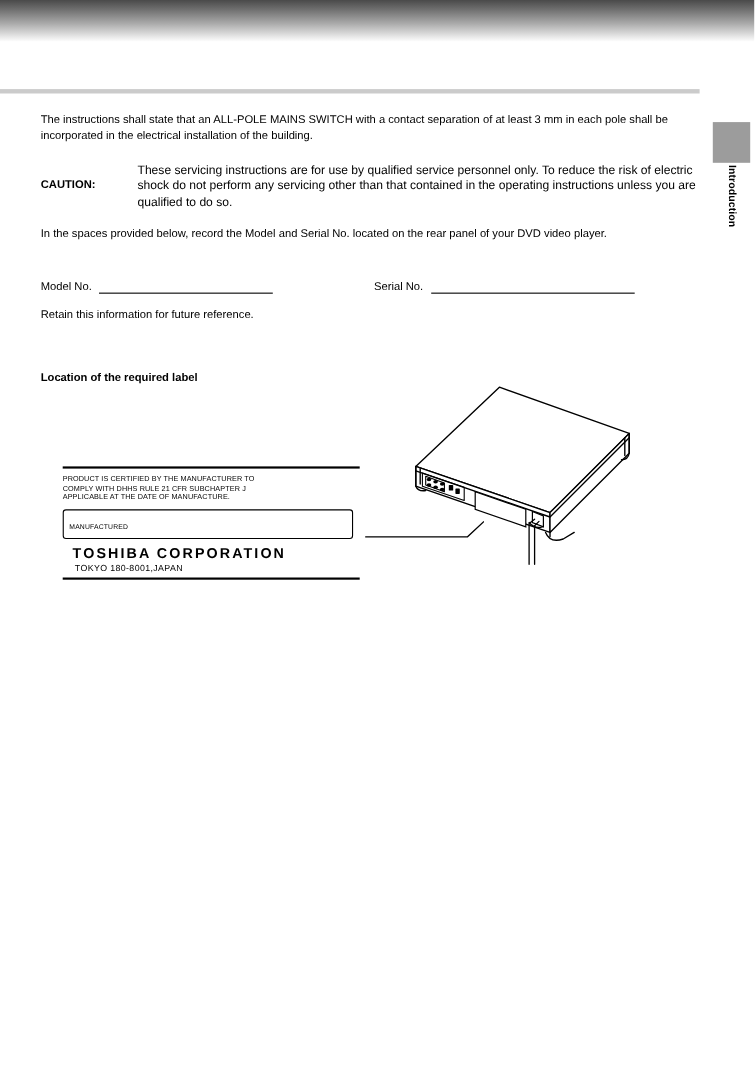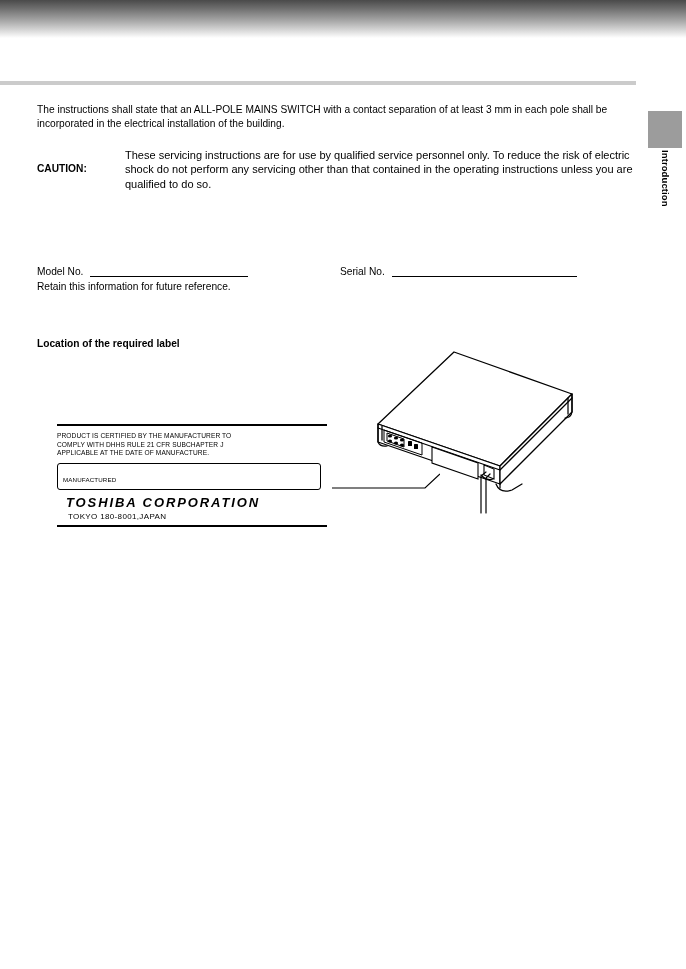--- a/index.html
+++ b/index.html
@@ -104,21 +104,21 @@
   .para-retain {
     left: 37px;
     top: 280px;
     width: 400px;
   }
 
   
   .field-row {
     position: absolute;
     left: 37px;
-    top: 266px;
+    top: 256px;
     width: 580px;
     height: 20px;
   }
   .field-group {
     position: absolute;
     display: flex;
     align-items: center;
   }
   .field-group.model { left: 0px; top: 0px; }
   .field-group.serial { left: 303px; top: 0px; }
@@ -183,21 +183,20 @@
     font-size: 6.2px;
     letter-spacing: 0.15px;
   }
   .toshiba-name {
     font-size: 13px;
     font-weight: bold;
     letter-spacing: 1.9px;
     margin-left: 9px;
     margin-bottom: 2px;
     white-space: nowrap;
-    font-style: italic;
   }
   .cert-address {
     font-size: 8px;
     line-height: 10.5px;
     letter-spacing: 0.35px;
     margin-left: 11px;
     margin-bottom: 3px;
   }
   .cert-address div { white-space: nowrap; }
 
@@ -246,20 +245,21 @@
   <div class="side-tab-block"></div>
   <div class="side-tab-label">Introduction</div>
 
   <div class="body-text para-intro">The instructions shall state that an ALL-POLE MAINS SWITCH with a contact separation of at least 3 mm in each pole shall be incorporated in the electrical installation of the building.</div>
 
   <div class="caution-row">
     <div class="caution-label">CAUTION:</div>
     <div class="caution-body">These servicing instructions are for use by qualified service personnel only. To reduce the risk of electric shock do not perform any servicing other than that contained in the operating instructions unless you are qualified to do so.</div>
   </div>
 
+  <div class="body-text para-record">In the spaces provided below, record the Model and Serial No. located on the rear panel of your DVD video player.</div>
 
   <div class="field-row">
     <div class="field-group model">
       <span class="field-label">Model No.</span>
       <span class="field-line model"></span>
     </div>
     <div class="field-group serial">
       <span class="field-label">Serial No.</span>
       <span class="field-line serial"></span>
     </div>

